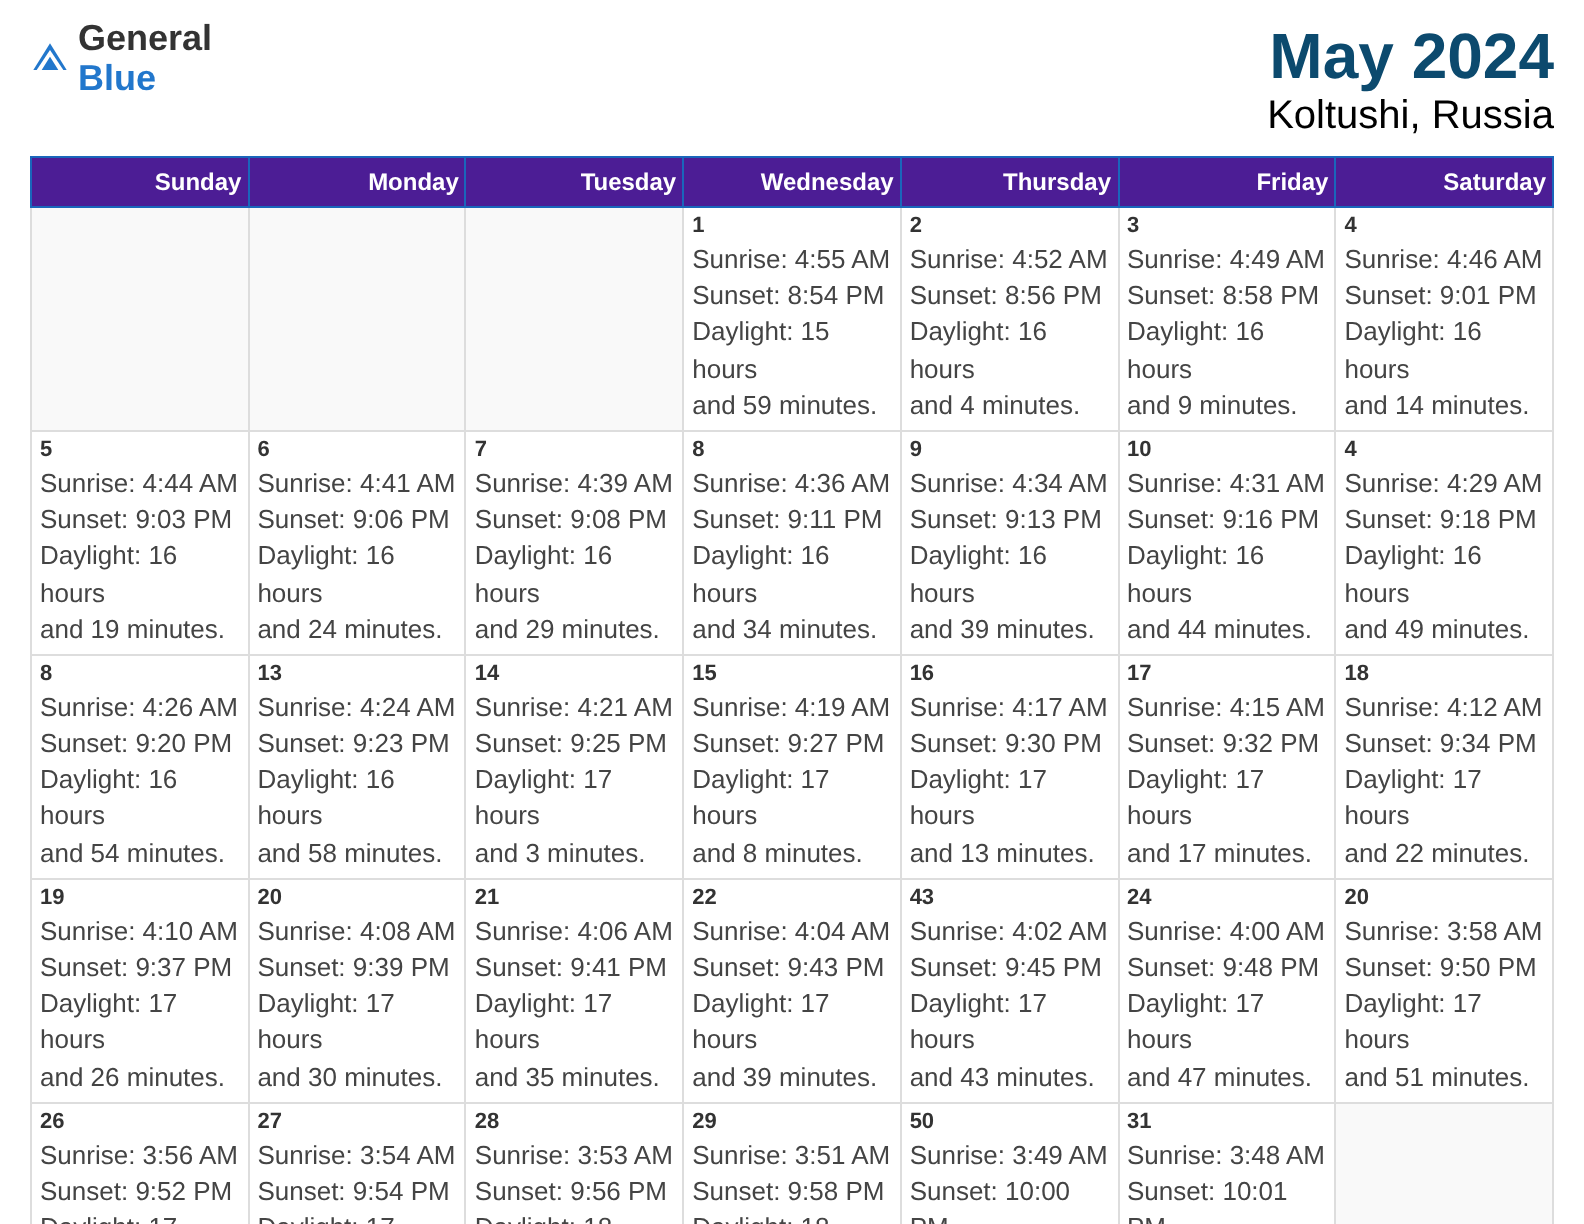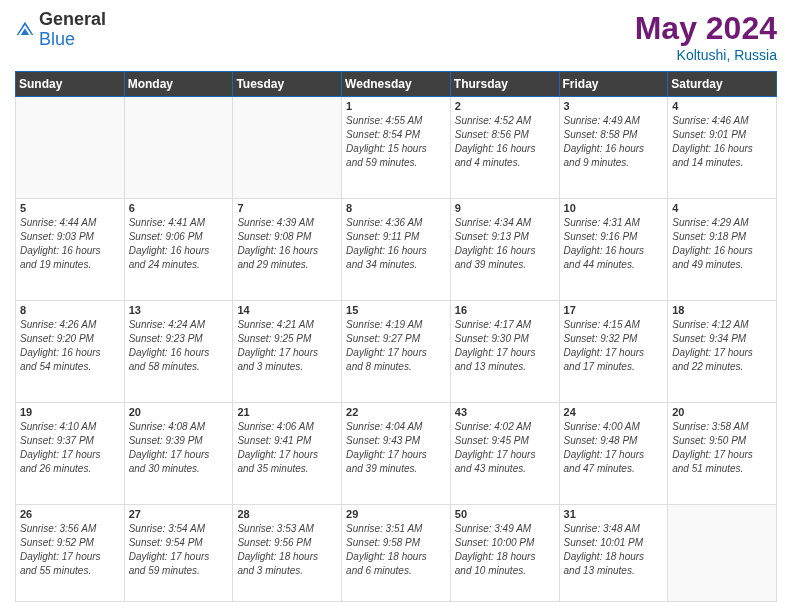--- a/index.html
+++ b/index.html
@@ -34,50 +34,50 @@
       line-height: 1.1;
       justify-content: flex-end;
     }
     .logo-general {
       font-size: 18px;
       font-weight: bold;
       color: #333;
     }
     .logo-blue {
       font-size: 18px;
-      font-weight: normal;
+      font-weight: bold;
       color: #2277cc;
     }
     .logo-icon {
       width: 20px;
       height: 20px;
     }
     .title-block {
       text-align: right;
     }
     .title-month {
       font-size: 32px;
       font-weight: bold;
-      color: #701a75;
+      color: #0c4a6e;
     }
     .title-location {
-      font-size: 14px;
-      color: #0369a1;
+      font-size: 20px;
+      color: #000000;
     }
     .calendar {
       flex: 1;
       border: 1px solid #ccc;
       border-collapse: collapse;
       width: 100%;
       table-layout: fixed;
     }
     .calendar th {
-      background: #404040;
+      background: #4c1d95;
       color: #fff;
-      text-align: left;
+      text-align: right;
       padding: 5px 3px;
       font-size: 12px;
       border: 1px solid #1a66bb;
     }
     .calendar td {
       vertical-align: top;
       padding: 3px 4px;
       font-size: 9.5px;
       border: 1px solid #ddd;
       color: #333;
@@ -87,23 +87,22 @@
       background: #f9f9f9;
     }
     .day-num {
       font-size: 11px;
       font-weight: bold;
       margin-bottom: 2px;
       color: #333;
     }
     .day-info {
       line-height: 1.4;
-      font-size: 10px;
+      font-size: 13px;
       color: #444;
-      font-style: italic;
     }
     .calendar tr:last-child td {
       height: 78px;
     }
   </style>
 </head>
 <body>
 
 <div class="page">
   <div class="header">

